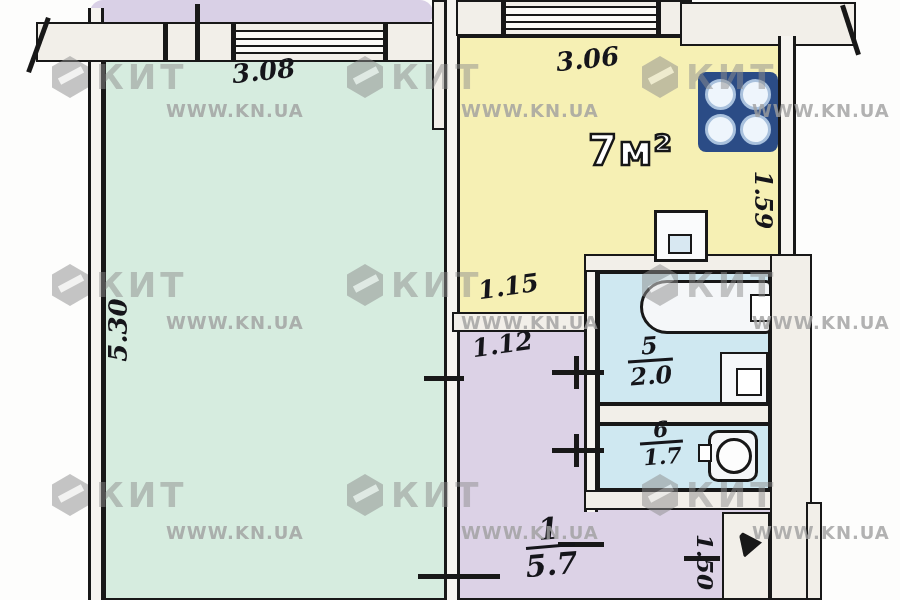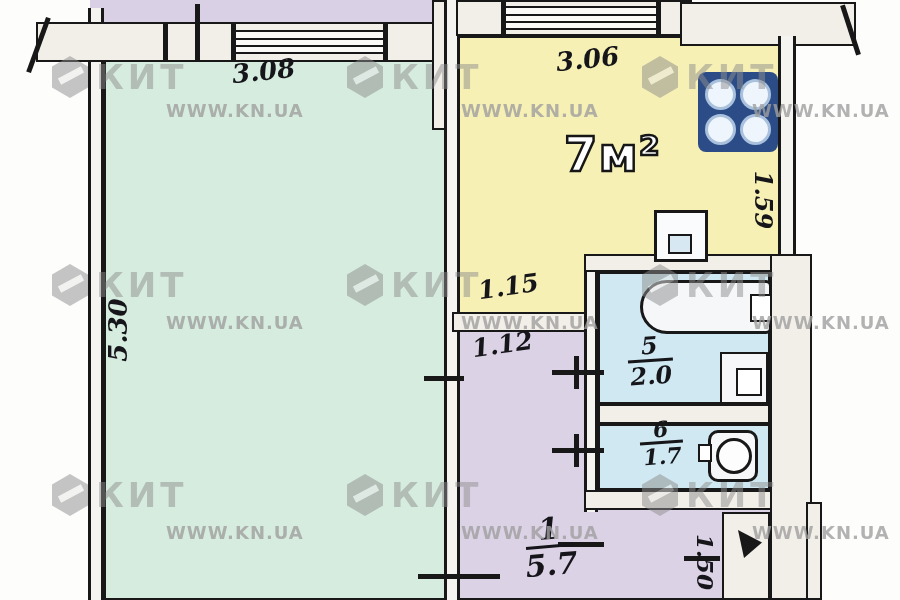--- a/index.html
+++ b/index.html
@@ -1,18 +1,18 @@
 <!DOCTYPE html>
 <html><head>
 <meta charset="utf-8">
 <style>
   html,body{margin:0;padding:0;background:#ffffff;}
   .plan{position:relative;width:900px;height:600px;overflow:hidden;background:#fdfdfc;
         font-family:"DejaVu Sans","Liberation Sans",sans-serif;}
-  .abs{position:absolute;box-sizing:border-box;}
+  .abs{position:absolute;box-sizing:border-box;border-radius:15px;}
   
   .fill{position:absolute;box-sizing:border-box;border:2.5px solid #181818;}
   
   .wall{position:absolute;box-sizing:border-box;background:#f2efe9;border:2.5px solid #181818;z-index:6;}
   .dwall{position:absolute;box-sizing:border-box;background:#f6f4f0;border-left:3px solid #181818;border-right:3px solid #181818;z-index:6;}
   .window{position:absolute;box-sizing:border-box;background:#fbfaf7;border-top:2.5px solid #181818;border-bottom:2.5px solid #181818;
           background-image:linear-gradient(to bottom,transparent 0 6px,#181818 6px 8.5px,transparent 8.5px 13px,#181818 13px 15.5px,transparent 15.5px);z-index:7;}
   .tick{position:absolute;background:#181818;z-index:8;}
   .diag{position:absolute;background:#181818;z-index:8;}
   
@@ -101,21 +101,21 @@
   <div class="fixt" style="left:640px;top:280px;width:132px;height:54px;border-radius:27px 6px 6px 27px;"></div>
   <div class="fixt" style="left:750px;top:294px;width:22px;height:28px;border-width:2.5px;background:#ffffff;"></div>
   <div class="fixt" style="left:720px;top:352px;width:48px;height:52px;border-width:2.5px;"></div>
   <div class="fixt" style="left:736px;top:368px;width:26px;height:28px;border-width:2.5px;background:#ffffff;"></div>
   <div class="fixt" style="left:708px;top:430px;width:50px;height:52px;border-radius:10px;"></div>
   <div class="fixt" style="left:716px;top:438px;width:36px;height:36px;border-radius:50%;background:#fdfdfd;"></div>
   <div class="fixt" style="left:698px;top:444px;width:14px;height:18px;border-width:2px;background:#ffffff;"></div>
   <div class="abs" style="left:738px;top:530px;width:24px;height:28px;background:#181818;z-index:12;
               clip-path:polygon(0 0,100% 45%,25% 100%);"></div>
 
-  <div class="arealabel" style="left:564px;top:126px;font-size:48px;">7м²</div>
+  <div class="arealabel" style="left:588px;top:126px;font-size:42px;">7м²</div>
 
   <div class="dim" style="left:232px;top:56px;transform:rotate(-6deg);">3.08</div>
   <div class="dim vdim" style="left:58px;top:312px;width:120px;height:36px;transform:rotate(-90deg);">5.30</div>
   <div class="dim" style="left:556px;top:44px;transform:rotate(-6deg);">3.06</div>
   <div class="dim vdim" style="left:704px;top:182px;width:120px;height:36px;transform:rotate(90deg);font-size:24px;">1.59</div>
   <div class="dim" style="left:478px;top:272px;transform:rotate(-8deg);font-size:25px;">1.15</div>
   <div class="dim" style="left:472px;top:330px;transform:rotate(-8deg);font-size:25px;">1.12</div>
   <div class="dim vdim" style="left:661px;top:544px;width:90px;height:36px;transform:rotate(90deg);font-size:23px;z-index:20;">1.50</div>
 
   <div class="frac" style="left:628px;top:334px;font-size:24px;transform:rotate(-4deg);">

